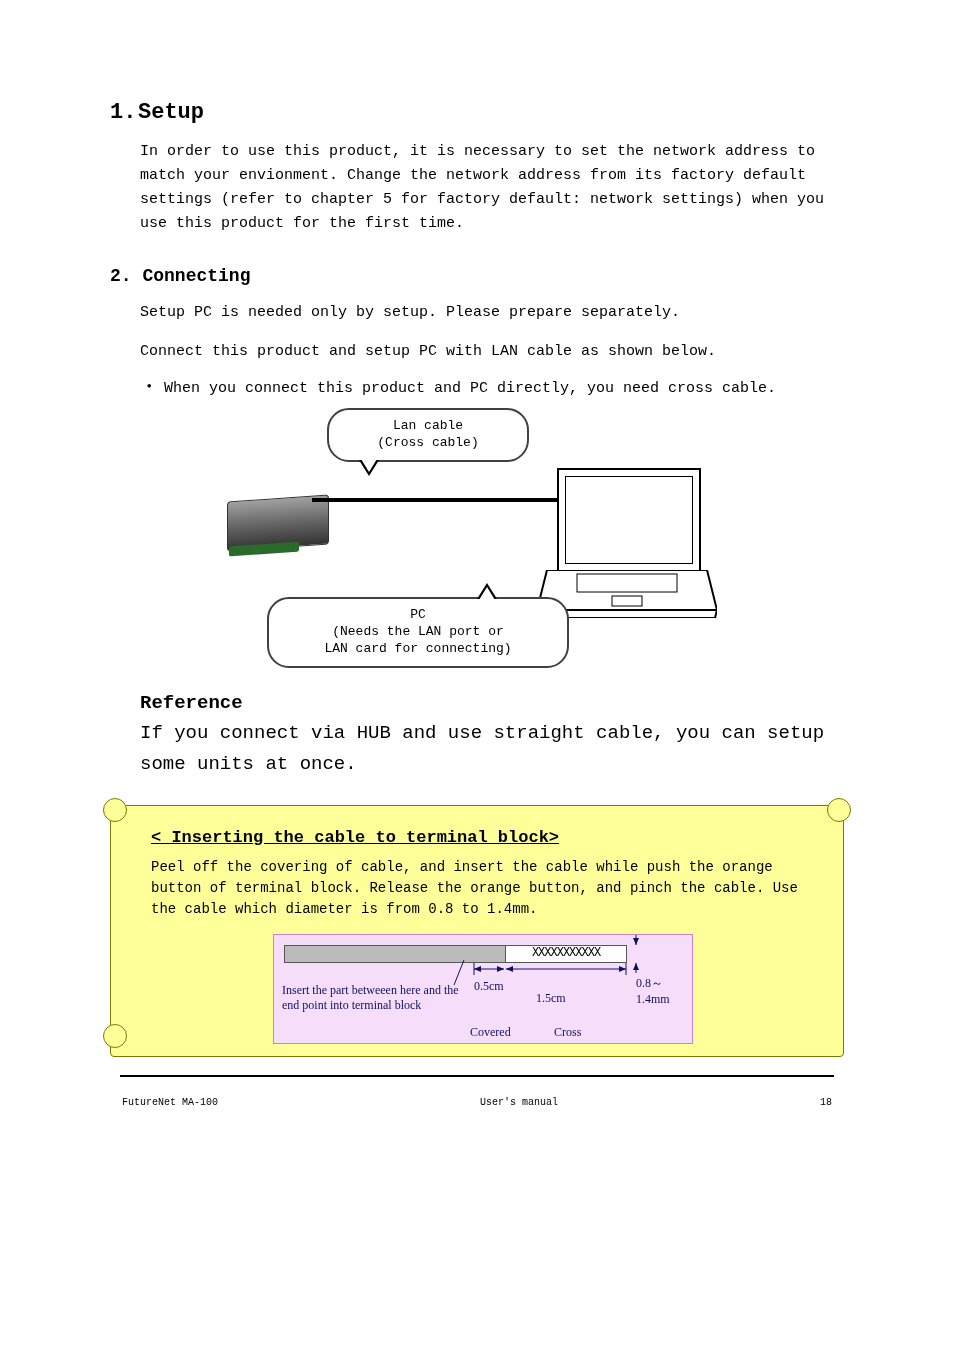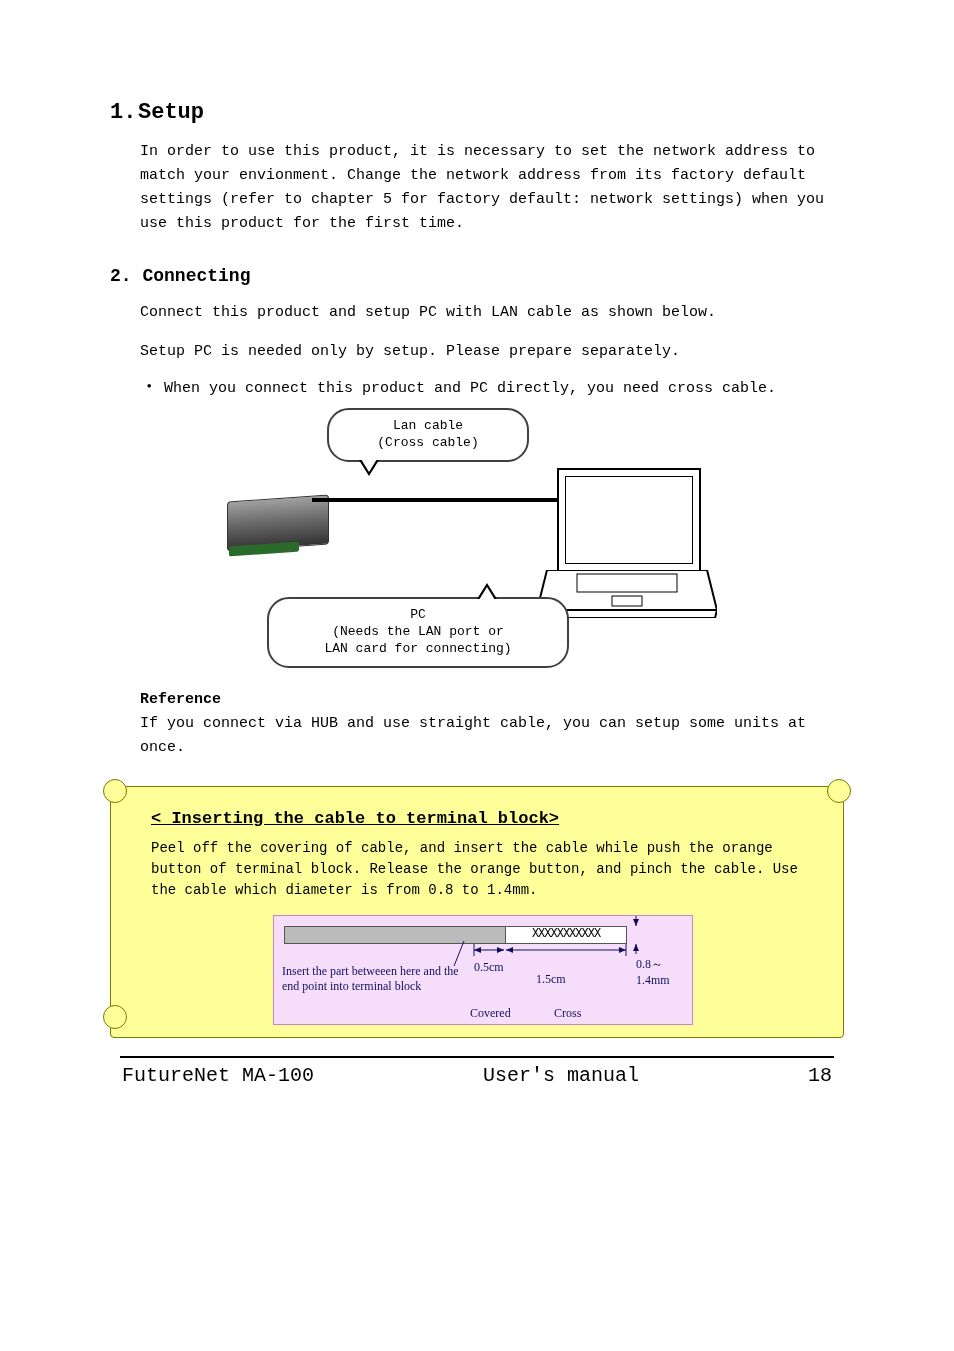--- a/index.html
+++ b/index.html
@@ -184,21 +184,21 @@
     position:absolute;
     right: 72px;
     top: -12px;
     border-left: 8px solid transparent;
     border-right: 8px solid transparent;
     border-bottom: 13px solid #fff;
     z-index:1;
   }
 
   .refnote {
-    font-size: 15px;
+    font-size: 19px;
     margin-left: 30px;
     margin-top: 2px;
     line-height: 1.6;
   }
   .refnote .label { font-weight: bold; }
 
   .scroll-note {
     position: relative;
     margin: 26px 0 0 0;
     background: #feff99;
@@ -264,43 +264,43 @@
     font-family: "Times New Roman", serif;
     color: #101060;
   }
 
   .footer-line {
     border-top: 2px solid #000;
     margin: 18px 10px 0 10px;
   }
   .footer-row {
     display: flex;
-    font-size: 20px;
-    padding: 6px 12px 0 12px;
+    font-size: 10px;
+    padding: 20px 12px 0 12px;
   }
   .footer-center { flex:1; text-align:center; }
 </style>
 </head>
 <body>
 
 <div class="page">
 
   <div>
     <span class="section-title"><span class="section-num">1.</span><span>Setup</span></span>
   </div>
 
   <p class="para">In order to use this product, it is necessary to set the network address to match your envionment. Change the network address from its factory default settings (refer to chapter 5 for factory default: network settings) when you use this product for the first time.</p>
 
   <div class="subsection-title">
     <span>2.</span>
     <span>Connecting</span>
   </div>
 
+  <p class="para">Setup PC is needed only by setup. Please prepare separately.</p>
   <p class="para">Connect this product and setup PC with LAN cable as shown below.</p>
-  <p class="para">Setup PC is needed only by setup. Please prepare separately.</p>
 
   <div class="bullet-row">
     <span class="dot">・</span><span>When you connect this product and PC directly, you need cross cable.</span>
   </div>
 
   <div class="diagram">
     <div class="device">
       <div class="device-body"></div>
       <div class="device-port"></div>
     </div>

